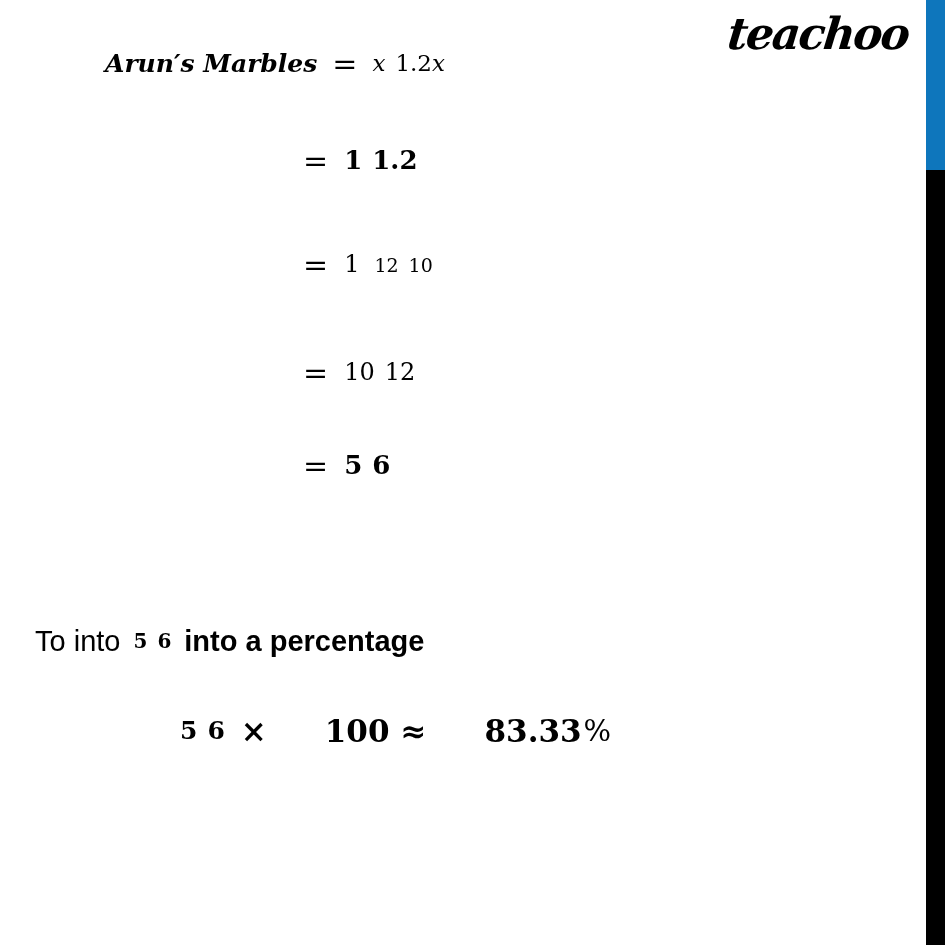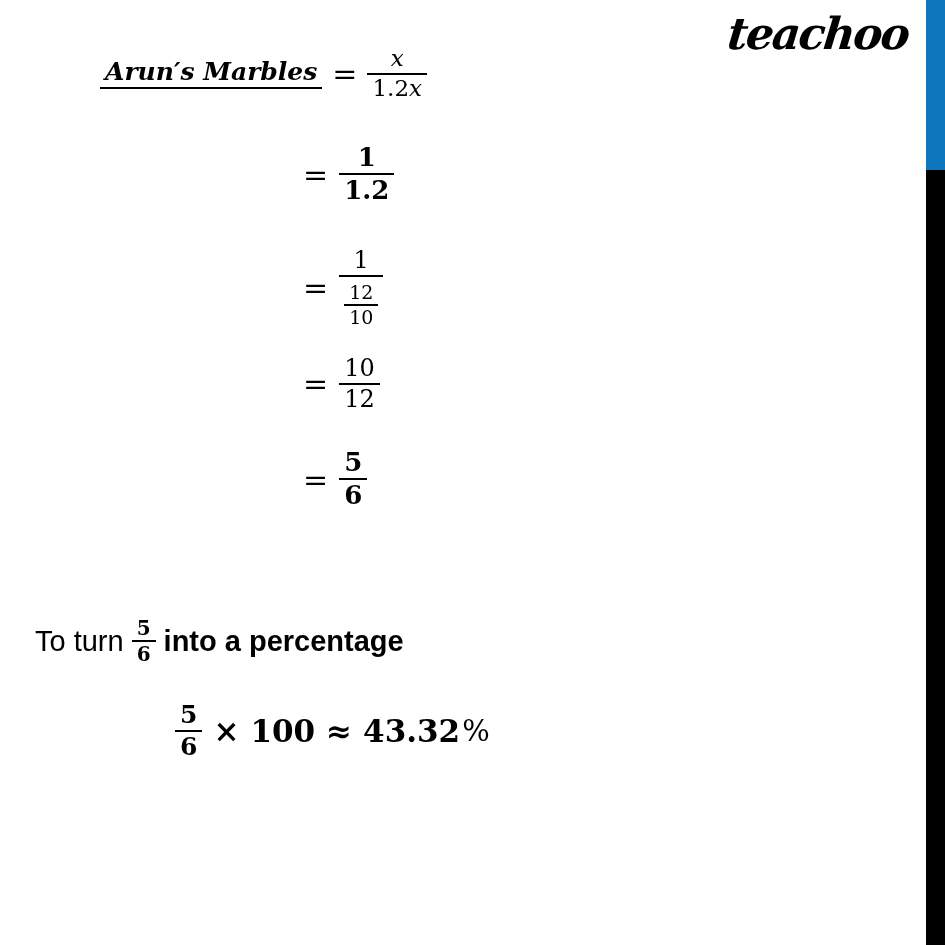--- a/index.html
+++ b/index.html
@@ -21,21 +21,21 @@
     font-family:"DejaVu Serif", serif;
     font-style:italic;font-weight:700;
     font-size:44px;letter-spacing:-2px;
     transform:skewX(-6deg);
   }
   
   .math{font-family:"DejaVu Serif", serif;}
   .eqrow{position:absolute;display:flex;align-items:center;}
   .eq{font-size:30px;}
   .eqrow .eq{margin-right:11px;}
-  .frac{display:inline-flex;flex-direction:column;align-items:center;text-align:center;}
+  .frac{display:inline-flex;flex-direction:row;align-items:center;text-align:center;}
   .frac .num,.frac .den{line-height:1.12;padding:0 5px;white-space:nowrap;}
   .frac .fbar{align-self:stretch;height:2px;background:#000;margin:1px 0;}
   .frac .fbar.thin{height:1.5px;}
   .var{font-style:italic;}
   
   #row1{left:100px;top:46px;font-size:25px;}
   #row1 .lhs{font-weight:700;font-style:italic;}
   #row1 .eq{margin:0 10px;font-weight:400;font-style:normal;}
   #row1 .rhs{font-size:23px;font-weight:400;}
   
@@ -54,21 +54,21 @@
   #explain .sfrac{font-family:"DejaVu Serif", serif;font-size:20px;font-weight:700;margin:0 8px;}
   #explain .boldseg{font-weight:700;text-align:center;}
   
   #final{
     position:absolute;left:175px;top:698px;height:66px;
     display:flex;align-items:center;
     font-family:"DejaVu Serif", serif;font-weight:700;
   }
   #final .ffrac{font-size:25px;}
   #final .op{font-size:31px;margin:0 11px;}
-  #final .bignum{font-size:31px;}
+  #final .bignum{font-size:31px;margin-left:47px;}
   #final .pct{font-size:29px;font-weight:400;margin-left:2px;}
 </style>
 </head>
 <body>
 
 <div id="page">
 
   <div id="bar-blue" class="accent-bar" style="background: rgb(14, 118, 188);"></div>
   <div id="bar-black" class="accent-bar" style="background: rgb(0, 0, 0);"></div>
 
@@ -123,35 +123,35 @@
   <div id="row5" class="eqrow math">
     <span class="eq">=</span>
     <span class="frac">
       <span class="num">5</span>
       <span class="fbar"></span>
       <span class="den">6</span>
     </span>
   </div>
 
   <div id="explain">
-    <span>To turn</span>
+    <span>To into</span>
     <span class="frac sfrac">
       <span class="num">5</span>
       <span class="fbar thin"></span>
       <span class="den">6</span>
     </span>
     <span class="boldseg">into a percentage</span>
   </div>
 
   <div id="final">
     <span class="frac ffrac">
       <span class="num">5</span>
       <span class="fbar"></span>
       <span class="den">6</span>
     </span>
     <span class="op">×</span>
     <span class="bignum">100</span>
     <span class="op">≈</span>
-    <span class="bignum">43.32</span>
+    <span class="bignum">83.33</span>
     <span class="pct">%</span>
   </div>
 
 </div>
 
 </body></html>

